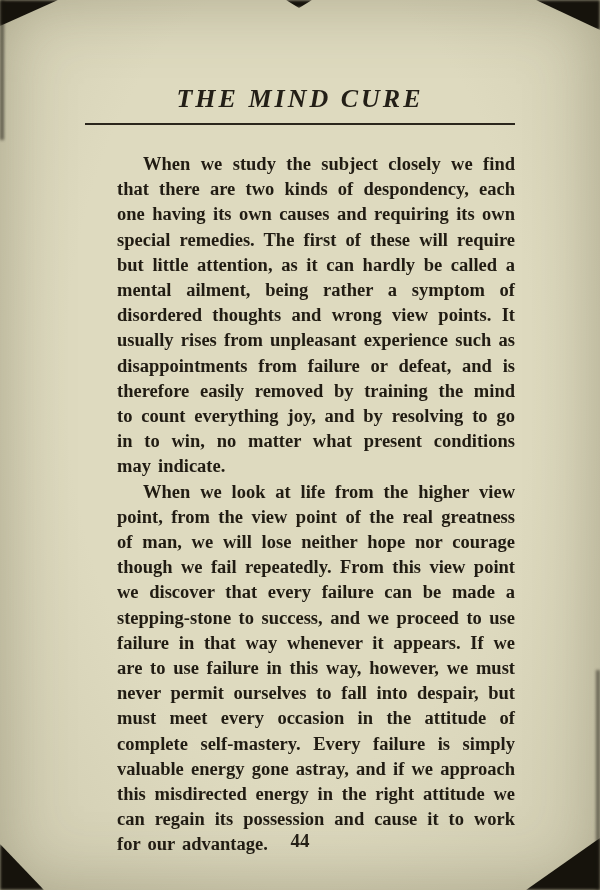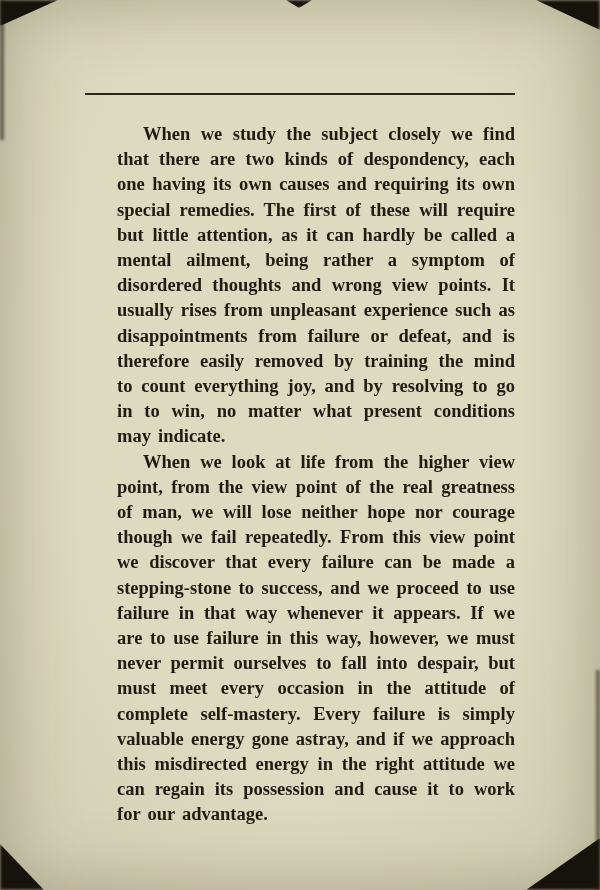--- a/index.html
+++ b/index.html
@@ -108,21 +108,23 @@
 
   <div class="artifact art-top-left"></div>
   <div class="artifact art-top-right"></div>
   <div class="artifact art-top-mid"></div>
   <div class="artifact art-bottom-left"></div>
   <div class="artifact art-bottom-right"></div>
   <div class="artifact art-left-edge"></div>
   <div class="artifact art-right-edge"></div>
 
   <div class="content">
+    <h1 class="title">THE MIND CURE</h1>
     <hr class="title-rule">
     <div class="body-text">
       <p>When we study the subject closely we find that there are two kinds of despondency, each one having its own causes and requiring its own special remedies.  The first of these will require but little attention, as it can hardly be called a mental ailment, being rather a symptom of disordered thoughts and wrong view points.  It usually rises from unpleasant experience such as disappointments from failure or defeat, and is therefore easily removed by training the mind to count everything joy, and by resolving to go in to win, no matter what present conditions may indicate.</p>
       <p>When we look at life from the higher view point, from the view point of the real greatness of man, we will lose neither hope nor courage though we fail repeatedly.  From this view point we discover that every failure can be made a stepping-stone to success, and we proceed to use failure in that way whenever it appears.  If we are to use failure in this way, however, we must never permit ourselves to fall into despair, but must meet every occasion in the attitude of complete self-mastery.  Every failure is simply valuable energy gone astray, and if we approach this misdirected energy in the right attitude we can regain its possession and cause it to work for our advantage.</p>
     </div>
   </div>
 
+  <div class="page-number">44</div>
 
 </div>
 
 </body></html>

